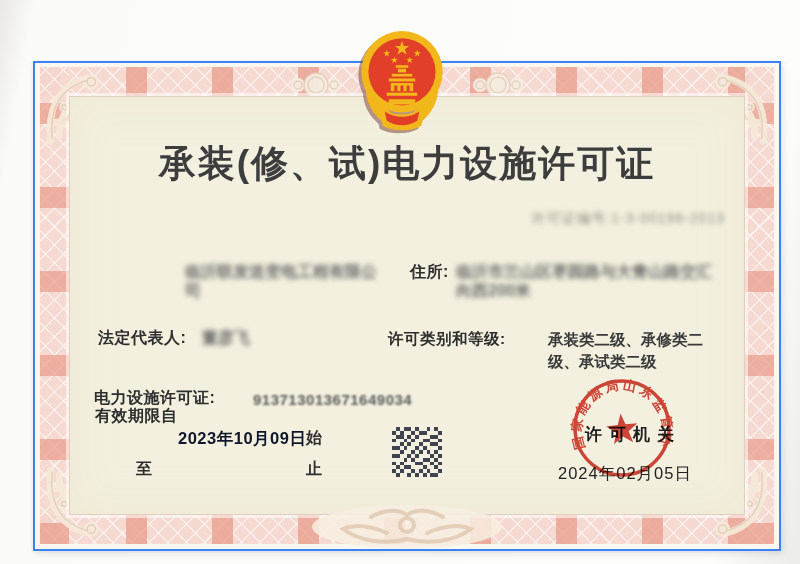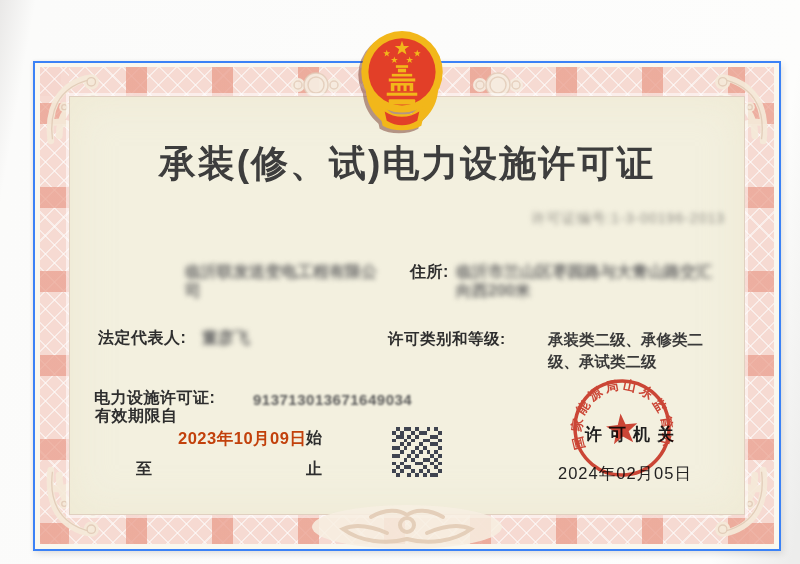--- a/index.html
+++ b/index.html
@@ -59,21 +59,21 @@
     font-size:37px;font-weight:700;color:#3d3d3d;letter-spacing:2px;
   }
   .license-no{
     position:absolute;left:480px;width:210px;top:147px;text-align:right;
     font-size:14px;color:#8f8d86;letter-spacing:1px;filter:blur(2.4px);white-space:nowrap;
   }
   .lbl{position:absolute;font-size:16px;font-weight:700;color:#2e2e2e;letter-spacing:.5px;white-space:nowrap;}
   .val{position:absolute;font-size:16px;font-weight:600;color:#4a4a4a;line-height:19px;}
   .redact{filter:blur(2.4px);color:#6a6a6a;}
   .credit-val{font-size:15px;letter-spacing:.5px;color:#5b5b5b;filter:blur(1px);white-space:nowrap;}
-  .date-val{font-size:16.5px;font-weight:600;color:#c2410c;white-space:nowrap;letter-spacing:.5px;}
+  .date-val{font-size:16.5px;font-weight:600;color:#0f172a;white-space:nowrap;letter-spacing:.5px;}
   .qr{position:absolute;left:357px;top:364px;width:50px;height:50px;filter:blur(.5px);}
   .authority{
     position:absolute;left:550px;top:360px;font-size:17px;font-weight:600;
     color:#1f1f1f;letter-spacing:7px;white-space:nowrap;
   }
   .issue-date{position:absolute;left:523px;top:400px;font-size:16.5px;color:#222;letter-spacing:1px;white-space:nowrap;}
   .seal{
     position:absolute;left:527px;top:305px;width:120px;height:120px;
     mix-blend-mode:multiply;opacity:.92;transform:rotate(-6deg);
   }

